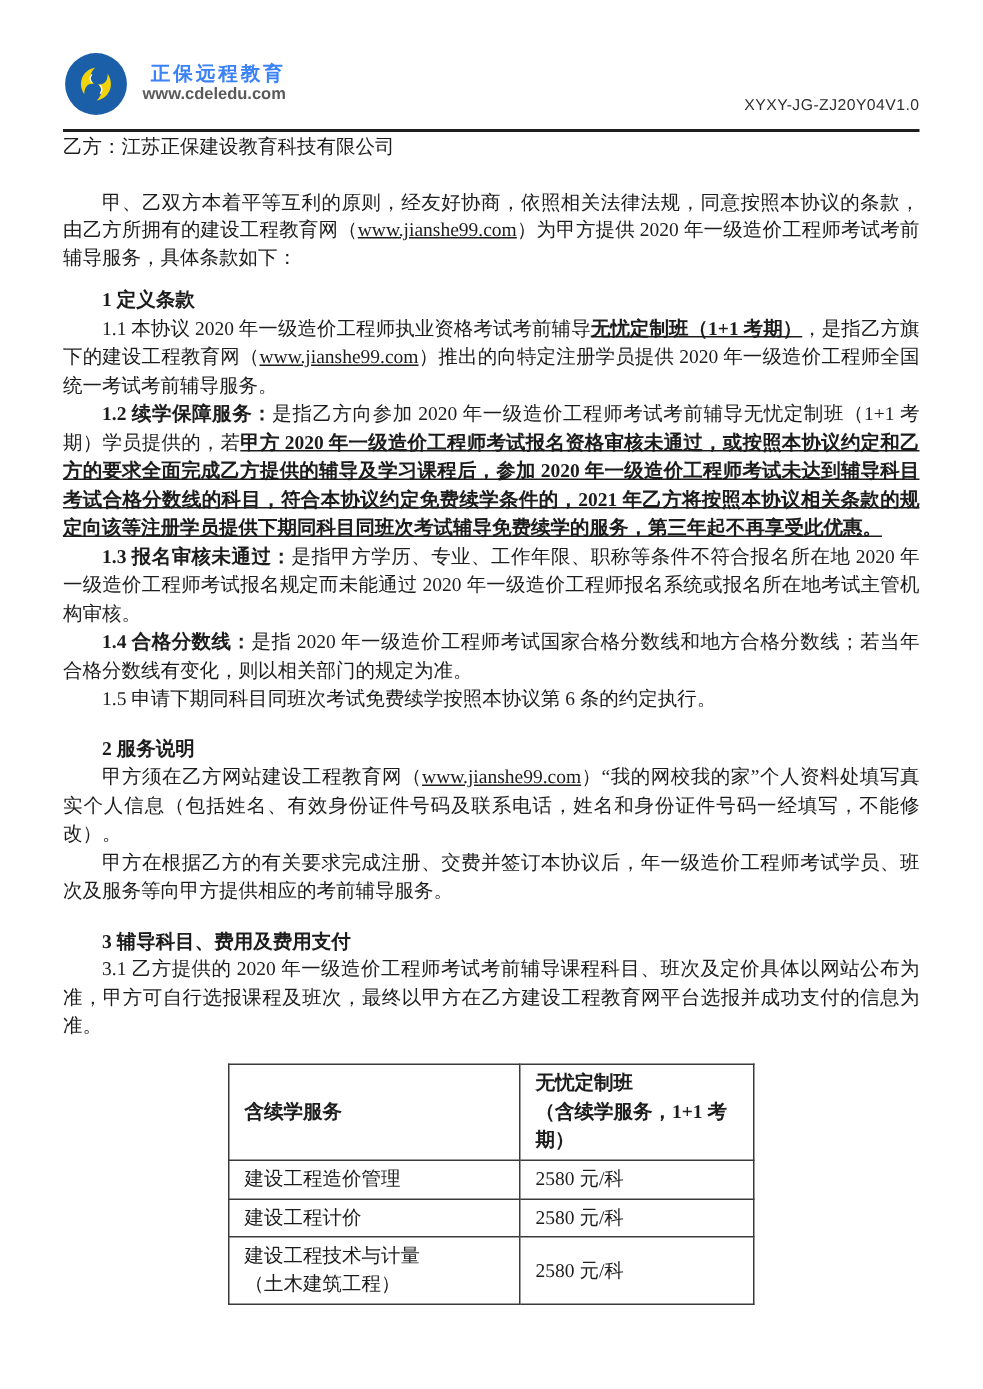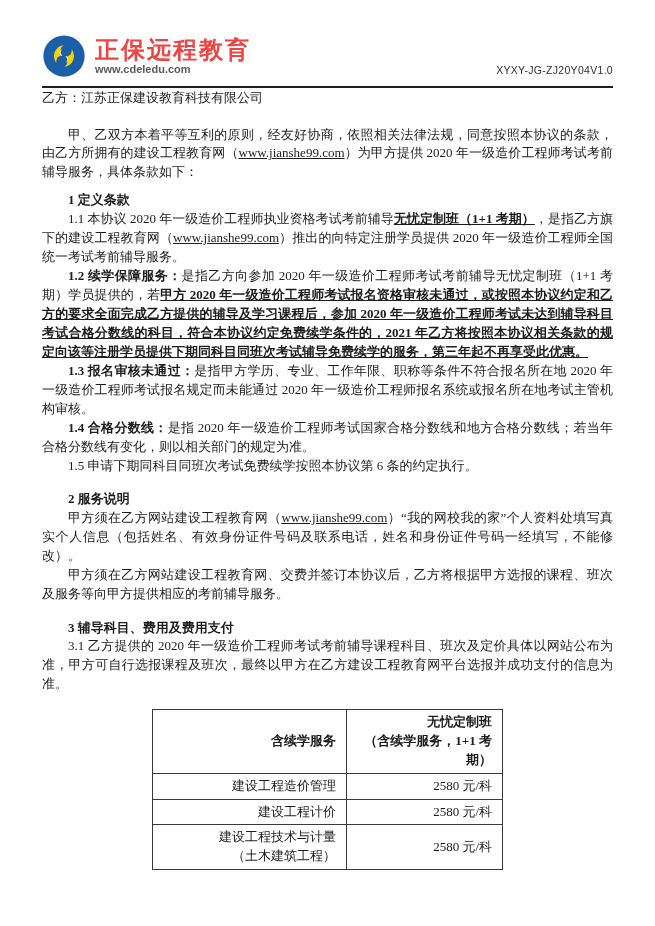--- a/index.html
+++ b/index.html
@@ -17,21 +17,21 @@
   .header {
     display: flex; justify-content: space-between; align-items: flex-end;
     border-bottom: 2px solid #1f1f1f;
     padding-bottom: 8px;
   }
   .brand { display: flex; align-items: center; gap: 9px; }
   .logo-svg { width: 44px; height: 44px; display: block; }
   .brand-text { display: flex; flex-direction: column; line-height: 1.15; }
   .brand-name {
     font-family: "Liberation Sans", "DejaVu Sans", sans-serif;
-    font-size: 24px; font-weight: bold; color: #ef4444; letter-spacing: 2px;
+    font-size: 13px; font-weight: bold; color: #3b82f6; letter-spacing: 2px; text-align: right;
   }
   .brand-url {
     font-family: "Liberation Sans", "DejaVu Sans", sans-serif;
     font-size: 11px; font-weight: bold; color: #5a5a5a;
   }
   .doc-code {
     font-family: "Liberation Sans", "DejaVu Sans", sans-serif;
     font-size: 10.5px; color: #2e2e2e; padding-bottom: 2px; letter-spacing: 0.3px;
   }
 
@@ -54,21 +54,21 @@
   .lead { font-weight: bold; }
   .bu { font-weight: bold; text-decoration: underline; }
   .u  { text-decoration: underline; }
 
   
   .price-table {
     border-collapse: collapse; margin: 15px auto 0 auto;
     font-size: 13px; color: #1c1c1c;
   }
   .price-table th, .price-table td {
-    border: 1.2px solid #3a3a3a; text-align: right; vertical-align: middle;
+    border: 1.2px solid #3a3a3a; text-align: left; vertical-align: middle;
     padding: 3px 10px; white-space: pre-line; line-height: 1.45;
   }
   .col-subject { width: 194px; }
   .col-price  { width: 156px; }
   .price-table th { font-weight: bold; }
 </style>
 </head>
 <body>
 
 <div class="page">
@@ -105,21 +105,21 @@
   <p class="para"><span>1.1 本协议 2020 年一级造价工程师执业资格考试考前辅导</span><span class="bu">无忧定制班（1+1 考期）</span><span>，是指乙方旗下的建设工程教育网（</span><span class="u">www.jianshe99.com</span><span>）推出的向特定注册学员提供 2020 年一级造价工程师全国统一考试考前辅导服务。</span></p>
   <p class="para"><span class="lead">1.2 续学保障服务：</span><span>是指乙方向参加 2020 年一级造价工程师考试考前辅导无忧定制班（1+1 考期）学员提供的，若</span><span class="bu">甲方 2020 年一级造价工程师考试报名资格审核未通过，或按照本协议约定和乙方的要求全面完成乙方提供的辅导及学习课程后，参加 2020 年一级造价工程师考试未达到辅导科目考试合格分数线的科目，符合本协议约定免费续学条件的，2021 年乙方将按照本协议相关条款的规定向该等注册学员提供下期同科目同班次考试辅导免费续学的服务，第三年起不再享受此优惠。</span></p>
   <p class="para"><span class="lead">1.3 报名审核未通过：</span><span>是指甲方学历、专业、工作年限、职称等条件不符合报名所在地 2020 年一级造价工程师考试报名规定而未能通过 2020 年一级造价工程师报名系统或报名所在地考试主管机构审核。</span></p>
   <p class="para"><span class="lead">1.4 合格分数线：</span><span>是指 2020 年一级造价工程师考试国家合格分数线和地方合格分数线；若当年合格分数线有变化，则以相关部门的规定为准。</span></p>
   <p class="para">1.5 申请下期同科目同班次考试免费续学按照本协议第 6 条的约定执行。</p>
 
   <div class="spacer-m"></div>
 
   <p class="sec-heading">2 服务说明</p>
   <p class="para"><span>甲方须在乙方网站建设工程教育网（</span><span class="u">www.jianshe99.com</span><span>）“我的网校我的家”个人资料处填写真实个人信息（包括姓名、有效身份证件号码及联系电话，姓名和身份证件号码一经填写，不能修改）。</span></p>
-  <p class="para">甲方须在乙方网站建设工程教育网、交费并签订本协议后，乙方将根据甲方选报的课程、班次及服务等向甲方提供相应的考前辅导服务。</p>
+  <p class="para">甲方在根据乙方的有关要求完成注册、交费并签订本协议后，年一级造价工程师考试学员、班次及服务等向甲方提供相应的考前辅导服务。</p>
 
   <div class="spacer-m"></div>
 
   <p class="sec-heading">3 辅导科目、费用及费用支付</p>
   <p class="para">3.1 乙方提供的 2020 年一级造价工程师考试考前辅导课程科目、班次及定价具体以网站公布为准，甲方可自行选报课程及班次，最终以甲方在乙方建设工程教育网平台选报并成功支付的信息为准。</p>
 
   <table class="price-table">
     <thead>
       <tr>
         <th class="col-subject">含续学服务</th>

